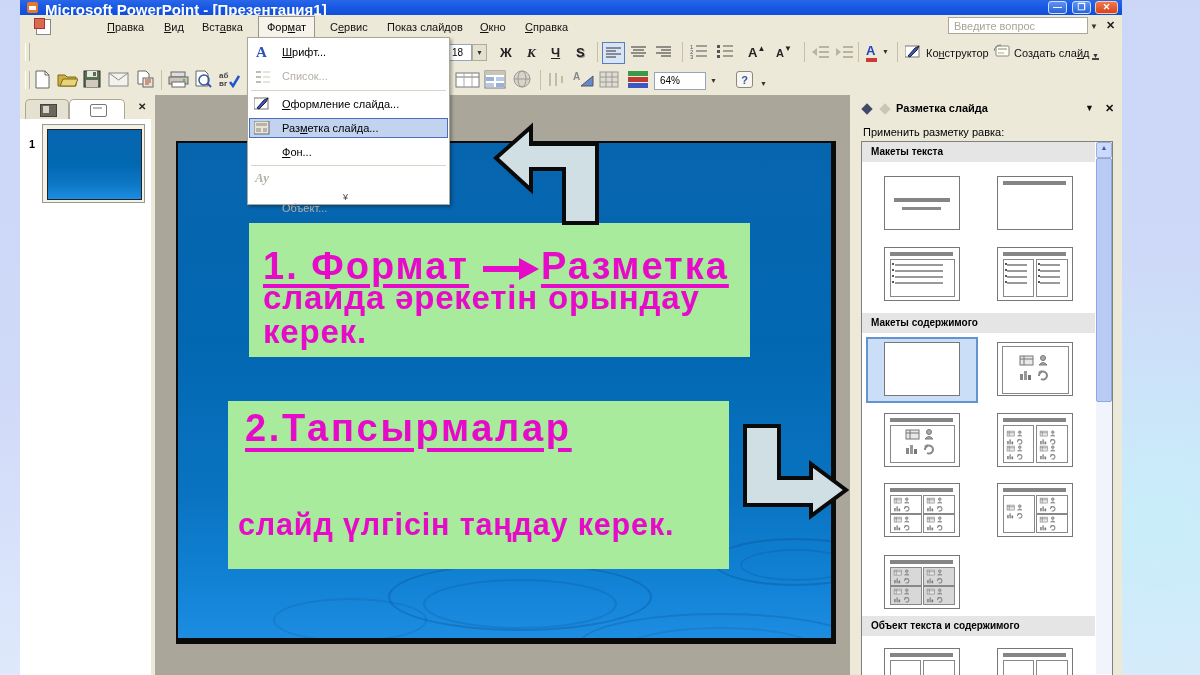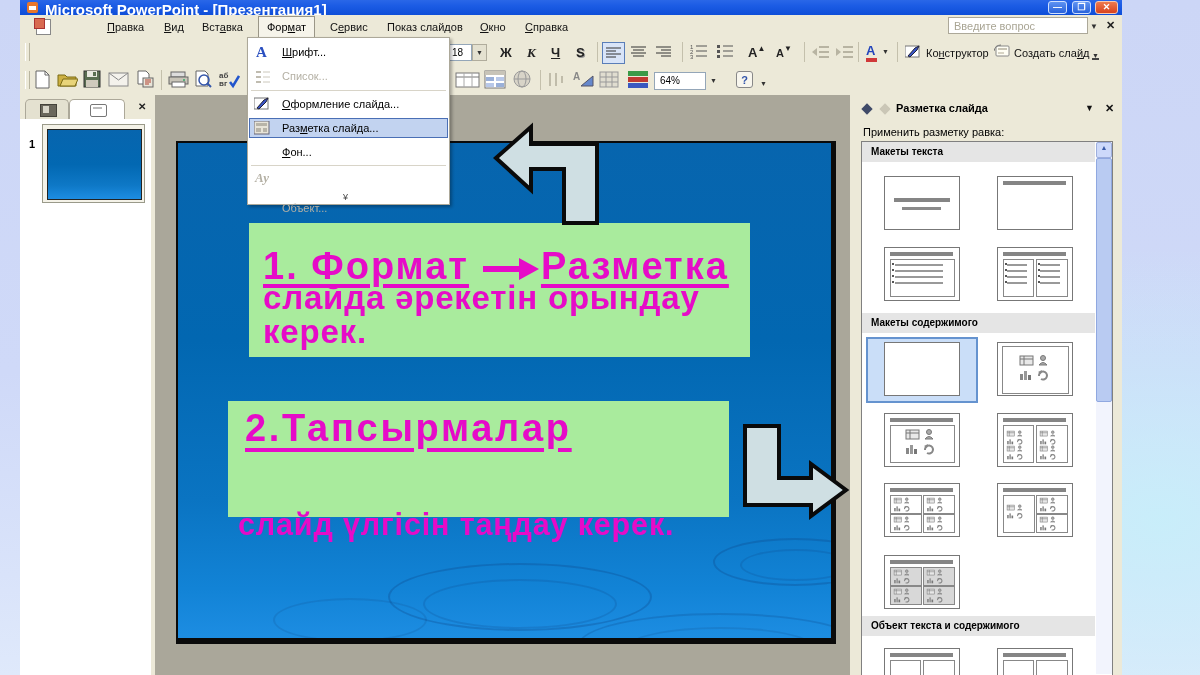--- a/index.html
+++ b/index.html
@@ -36,21 +36,21 @@
 #tabx{left:138px;top:101px;font-size:10px;font-weight:bold;color:#222;}
 #thumbn{left:29px;top:138px;font-size:11px;font-weight:bold;color:#000;}
 #thumbf{left:42px;top:124px;width:103px;height:79px;background:#f4f2e8;border:1px solid #9a9a8a;box-sizing:border-box;}
 #thumbb{position:absolute;left:4px;top:4px;width:93px;height:69px;background:linear-gradient(to bottom,#0765ae,#0268b2 50%,#0e78c6 80%,#1d8de2 100%);border:1px solid #222;}
 #gray{left:155px;top:95px;width:695px;height:580px;background:#aaa79a;}
 #slide{left:176px;top:141px;width:653px;height:495px;background:linear-gradient(to bottom,#0765ae 0%,#0267b1 40%,#0a74c2 72%,#1283d6 90%,#1d8de2 100%);
  border:2px solid #0a0a0a;border-right-width:5px;border-bottom-width:6px;overflow:hidden;}
 .ripple{position:absolute;border-radius:50%;border:2px solid rgba(14,70,135,.30);}
 .gbox{position:absolute;background:#a9eb9d;color:#e60bc8;font-weight:bold;}
 #gb1{left:249px;top:223px;width:501px;height:134px;}
-#gb2{left:228px;top:401px;width:501px;height:116px;text-align:center;}
+#gb2{left:228px;top:401px;width:501px;height:168px;text-align:center;}
 #gb1 .l1{position:absolute;left:14px;top:9px;font-size:38px;line-height:44px;letter-spacing:2px;text-decoration:underline;text-decoration-thickness:4px;text-underline-offset:5px;white-space:nowrap;margin-top:12px;}
 #gb1 .l2{position:absolute;left:14px;top:58px;font-size:33px;line-height:34px;letter-spacing:.8px;white-space:nowrap;}
 #gb2 .l1{position:absolute;left:17px;top:5px;font-size:38px;line-height:44px;letter-spacing:2.7px;text-decoration:underline;text-decoration-thickness:4px;text-underline-offset:7px;white-space:nowrap;}
 #gb2 .l2{position:absolute;left:62px;top:59px;font-size:38px;line-height:44px;letter-spacing:3.3px;text-decoration:underline;text-decoration-thickness:4px;text-underline-offset:4px;white-space:nowrap;}
 #gb2 .l3{position:absolute;left:10px;top:106px;font-size:30.5px;line-height:34px;letter-spacing:.85px;white-space:nowrap;}
 #tpane{left:850px;top:95px;width:272px;height:580px;background:#ece9d8;}
 #tptitle{left:896px;top:102px;font-size:11px;font-weight:bold;color:#000;}
 #tpdrop{left:1085px;top:103px;font-size:9px;color:#111;}
 #tpx{left:1105px;top:102px;font-size:11px;font-weight:bold;color:#111;}
 .diam{position:absolute;width:9px;height:9px;transform:rotate(45deg);}

